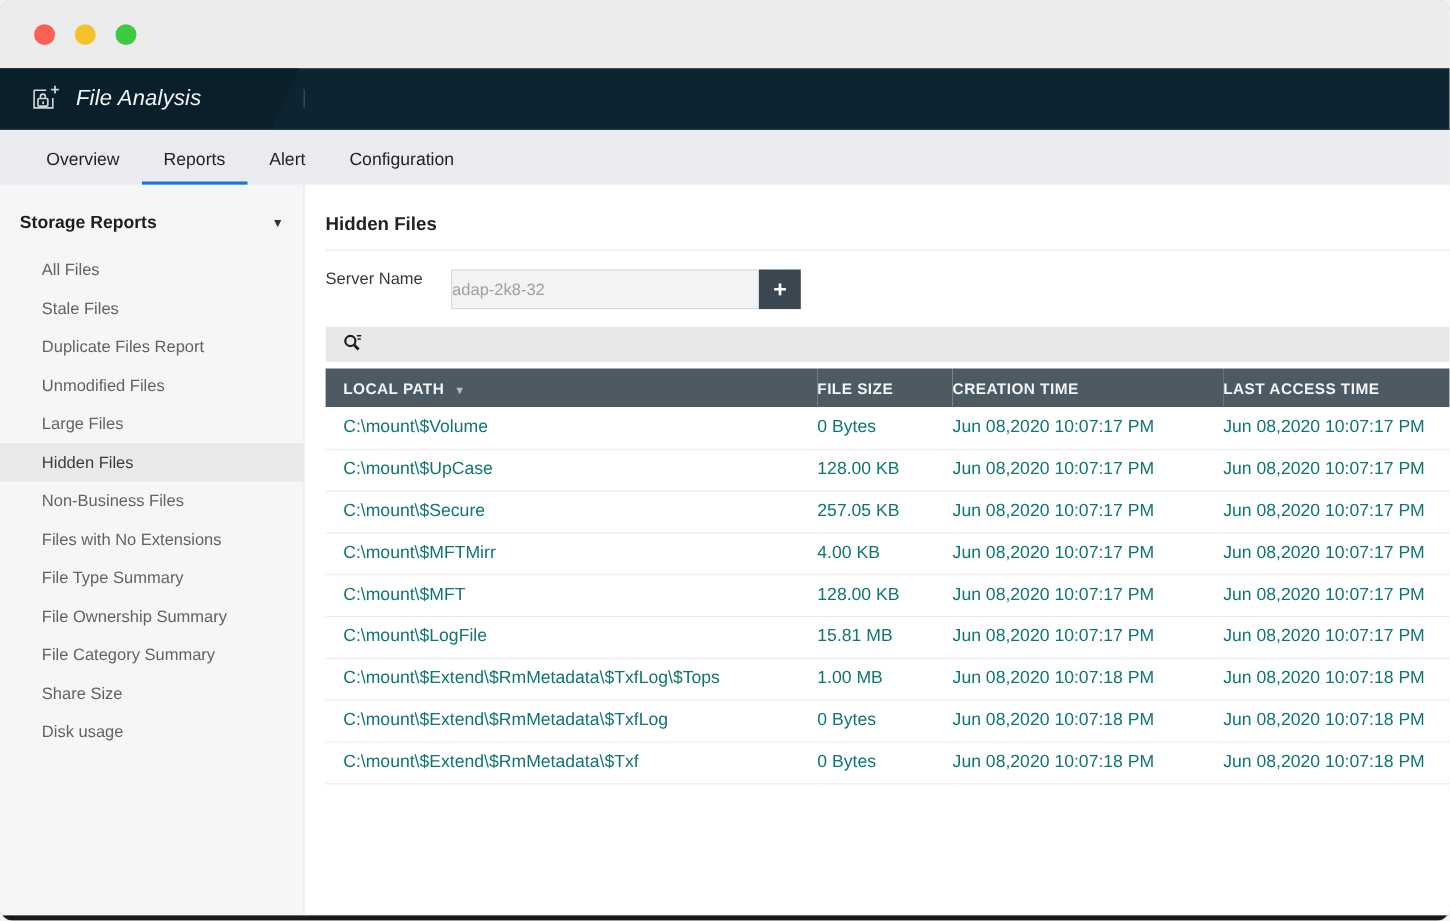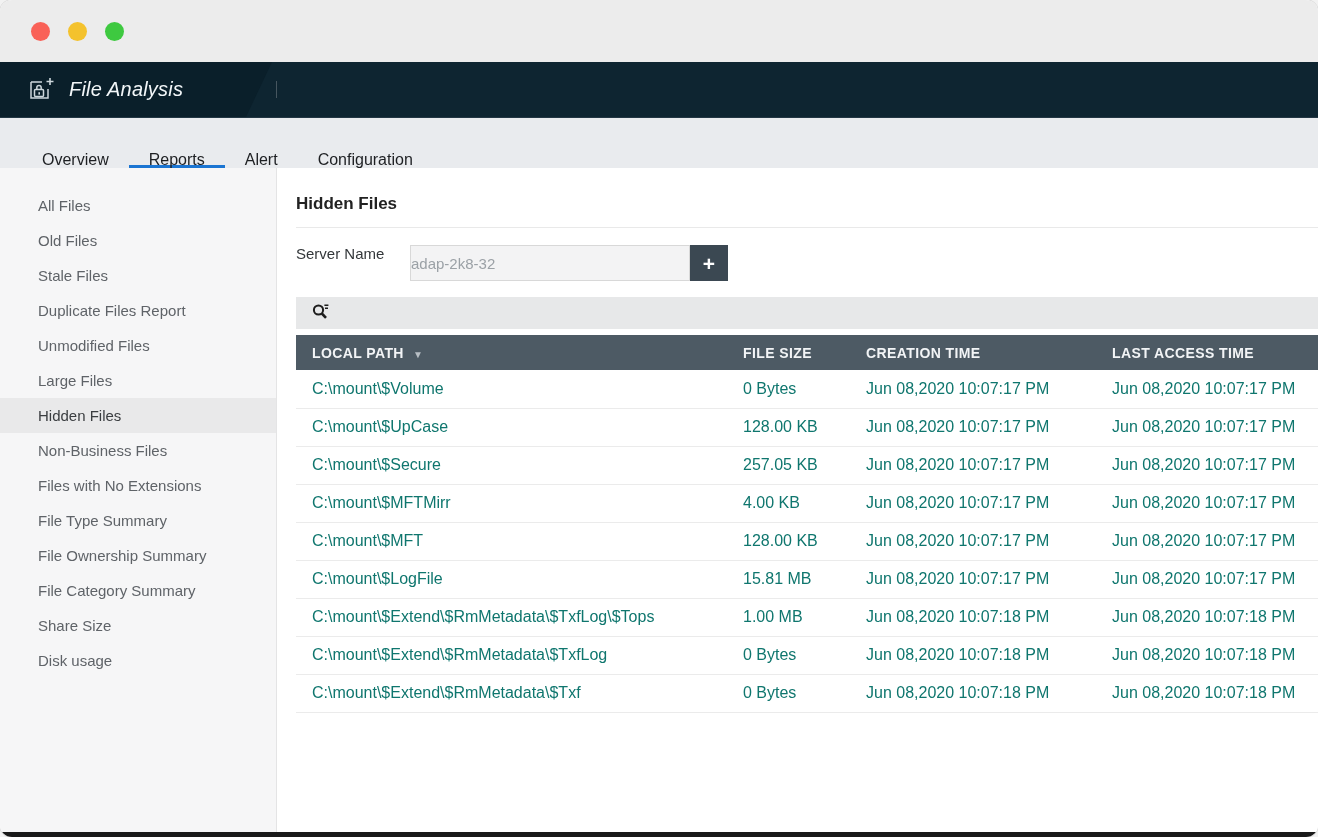--- a/index.html
+++ b/index.html
@@ -22,21 +22,21 @@
     display:flex; align-items:center; padding-left:27px; border-bottom:1px solid #233744;font-style:italic; }
   .appheader::before{ content:""; position:absolute; left:0; top:0; bottom:0; width:272px;
     background:#0a1f2a; clip-path:polygon(0 0,100% 0,calc(100% - 26px) 100%,0 100%); }
   .appheader > *{ position:relative; z-index:1; }
   .app-icon{ margin-right:13px; display:flex; }
   .app-title{ color:#f3f7f9; font-size:20px; font-weight:400; letter-spacing:.2px; }
   .cursor-artifact{ position:absolute; left:276px; top:19px; width:1px; height:17px; background:#46565f; }
 
   
   .tabbar{ height:50px; flex:none; background:#e9ebee; display:flex; padding-left:22px; }
-  .tab{ padding:18px 20px; line-height:47px; border:none; background:none; cursor:pointer;
+  .tab{ padding:4px 20px; line-height:47px; border:none; background:none; cursor:pointer;
     font-family:inherit; font-size:16px; color:#1d1f22; border-bottom:3px solid transparent; }
   .tab.active{ border-bottom-color:#1b75d2; }
 
   
   .main{ flex:1; display:flex; min-height:0; border-bottom:5px solid #191919; }
 
   .sidebar{ width:277px; flex:none; background:#f6f6f7; border-right:1px solid #e4e4e5; padding-top:20px; }
   .sidebar-header{ display:flex; align-items:center; justify-content:space-between;
     padding:6px 18px 16px 18px; cursor:pointer; }
   .sidebar-header-label{ font-size:16px; font-weight:bold; color:#1c1d1f; }
@@ -98,23 +98,26 @@
   <nav class="tabbar" id="tabbar">
       <button class="tab"><span>Overview</span></button>
       <button class="tab active"><span>Reports</span></button>
       <button class="tab"><span>Alert</span></button>
       <button class="tab"><span>Configuration</span></button>
     </nav>
 
   <div class="main">
 
     <aside class="sidebar">
+      <div class="sidebar-header">
+        <span class="sidebar-header-label">Storage Reports</span>
+        <span class="sidebar-caret">▼</span>
+      </div>
       <div id="sidebar-list">
           <div class="sidebar-item">All Files</div>
-          <div class="sidebar-item">Old Files</div>
           <div class="sidebar-item">Stale Files</div>
           <div class="sidebar-item">Duplicate Files Report</div>
           <div class="sidebar-item">Unmodified Files</div>
           <div class="sidebar-item">Large Files</div>
           <div class="sidebar-item selected">Hidden Files</div>
           <div class="sidebar-item">Non-Business Files</div>
           <div class="sidebar-item">Files with No Extensions</div>
           <div class="sidebar-item">File Type Summary</div>
           <div class="sidebar-item">File Ownership Summary</div>
           <div class="sidebar-item">File Category Summary</div>

